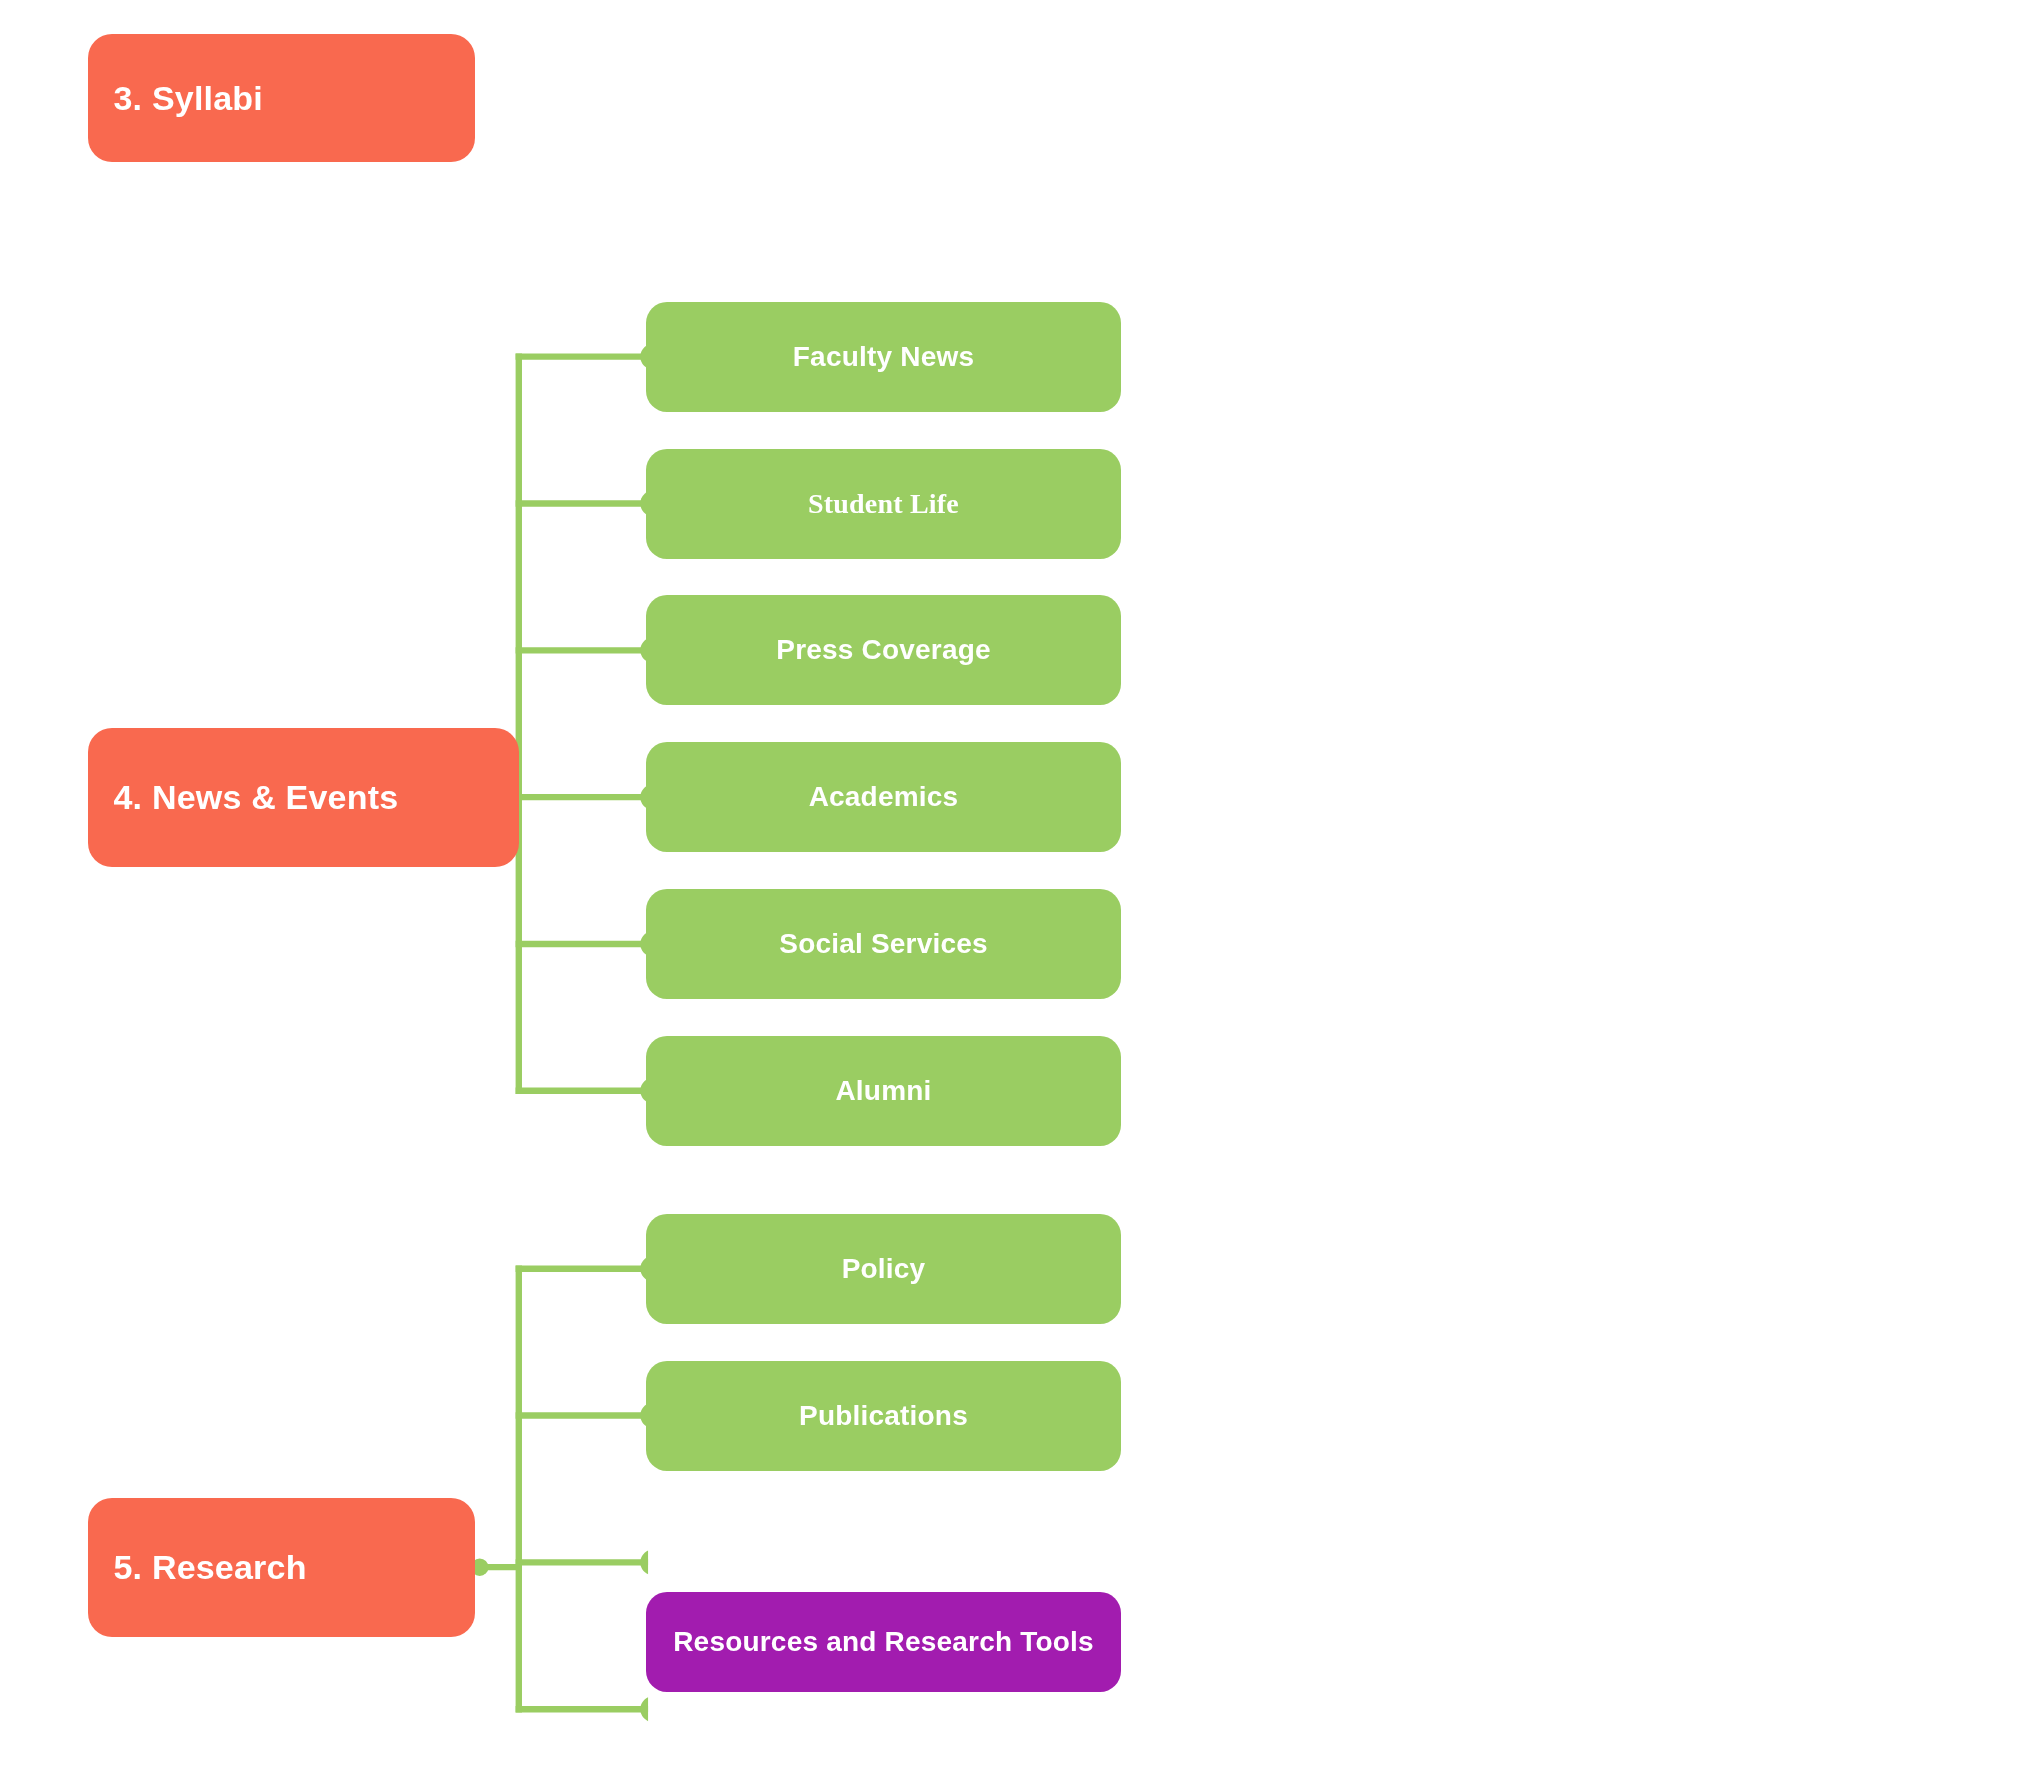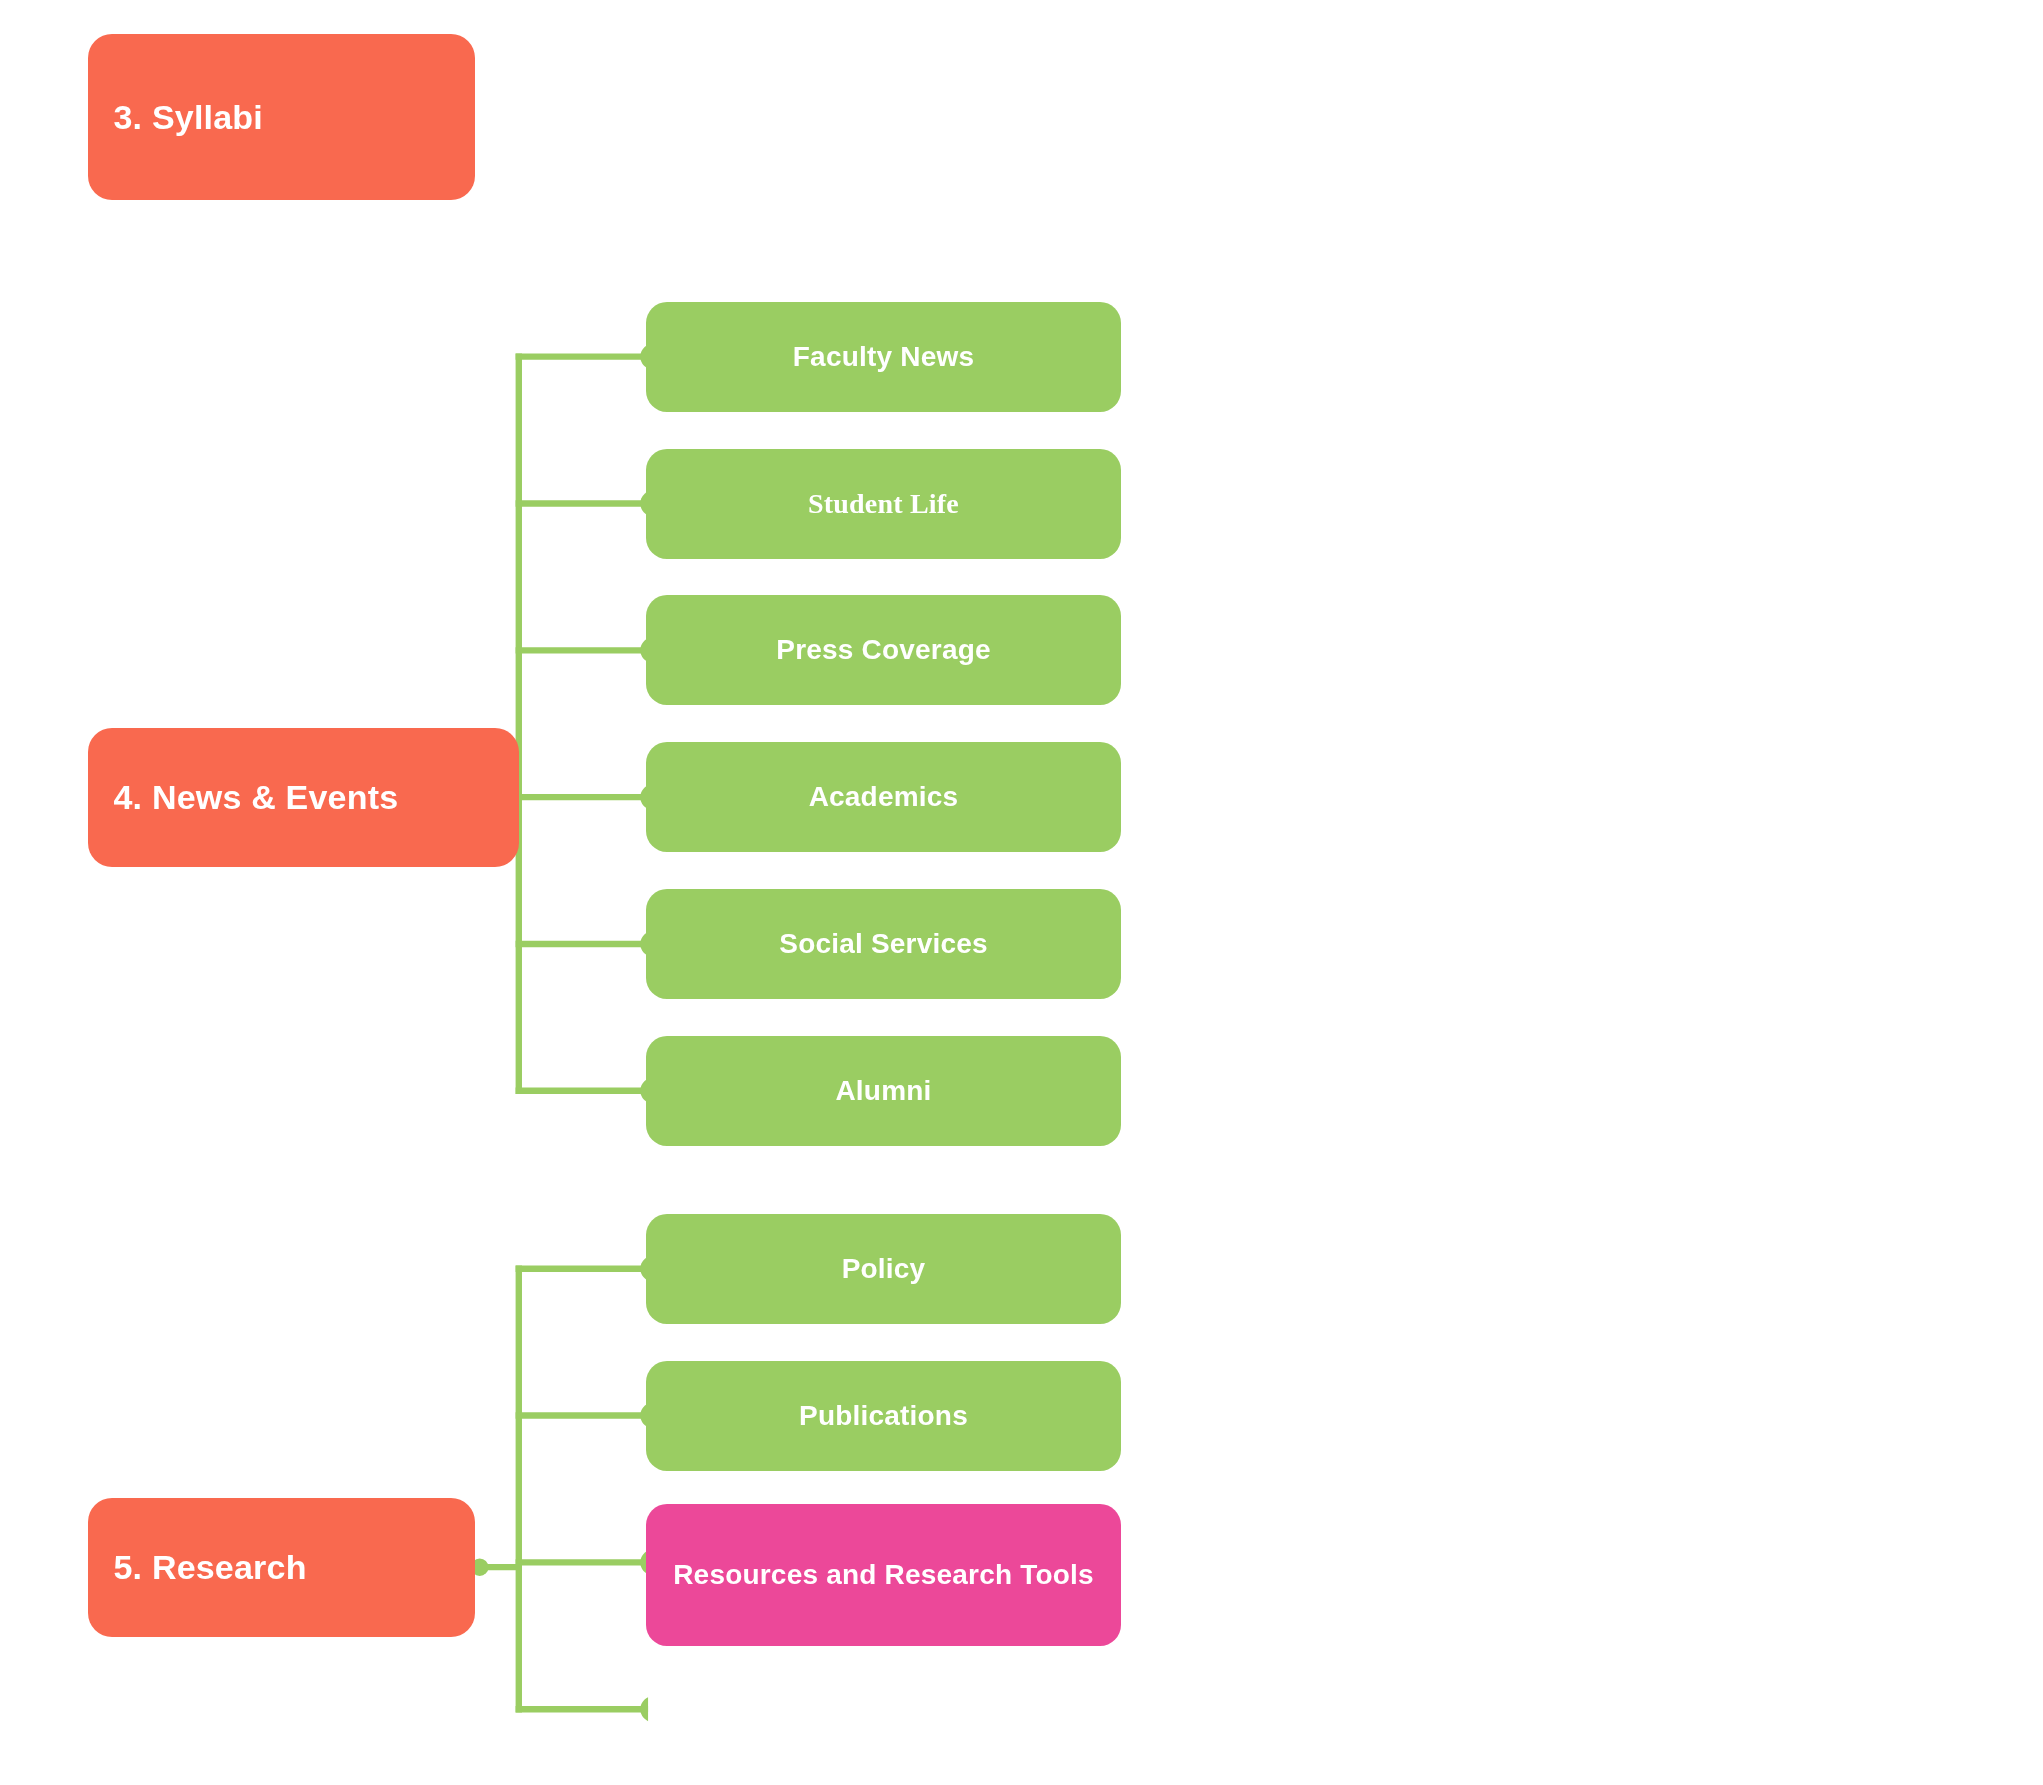--- a/index.html
+++ b/index.html
@@ -87,21 +87,21 @@
       <line x1="646" y1="1774" x2="812" y2="1774" stroke="#9ACD62" stroke-width="8" stroke-linecap="butt"></line>
       <path d="M 812 1759 C 799 1765.75, 799 1782.25, 812 1789 Z" fill="#9ACD62"></path>
       <line x1="646" y1="1958" x2="812" y2="1958" stroke="#9ACD62" stroke-width="8" stroke-linecap="butt"></line>
       <path d="M 812 1943 C 799 1949.75, 799 1966.25, 812 1973 Z" fill="#9ACD62"></path>
       <line x1="646" y1="2142" x2="812" y2="2142" stroke="#9ACD62" stroke-width="8" stroke-linecap="butt"></line>
       <path d="M 812 2127 C 799 2133.75, 799 2150.25, 812 2157 Z" fill="#9ACD62"></path>
       <line x1="601" y1="1964" x2="654" y2="1964" stroke="#9ACD62" stroke-width="8" stroke-linecap="butt"></line>
       <circle cx="601" cy="1964" r="11" fill="#9ACD62"></circle>
     </svg>
 
-  <div class="node parent" style="left:88px; top:34px; width:387px; height:166px; background:#F9694F;">
+  <div class="node parent" style="left:88px; top:34px; width:387px; height:128px; background:#F9694F;">
     <span class="node-label">3. Syllabi</span>
   </div>
 
   <div class="node parent" style="left:88px; top:728px; width:431px; height:139px; background:#F9694F;">
     <span class="node-label">4. News &amp; Events</span>
   </div>
 
   <div class="node parent" style="left:88px; top:1498px; width:387px; height:139px; background:#F9694F;">
     <span class="node-label">5. Research</span>
   </div>
@@ -124,18 +124,18 @@
   <div class="node child" style="left:646px; top:1036px; width:475px; height:110px; background:#9ACD62;">
     <span class="node-label">Alumni</span>
   </div>
 
   <div class="node child" style="left:646px; top:1214px; width:475px; height:110px; background:#9ACD62;">
     <span class="node-label">Policy</span>
   </div>
   <div class="node child" style="left:646px; top:1361px; width:475px; height:110px; background:#9ACD62;">
     <span class="node-label">Publications</span>
   </div>
-  <div class="node child" style="left:646px; top:1504px; width:475px; height:142px; background:#ec4899;">
+  <div class="node child" style="left:646px; top:1592px; width:475px; height:100px; background:#a21caf;">
     <span class="node-label">Resources and Research Tools</span>
   </div>
 
 </div>
 
 
 </body></html>

